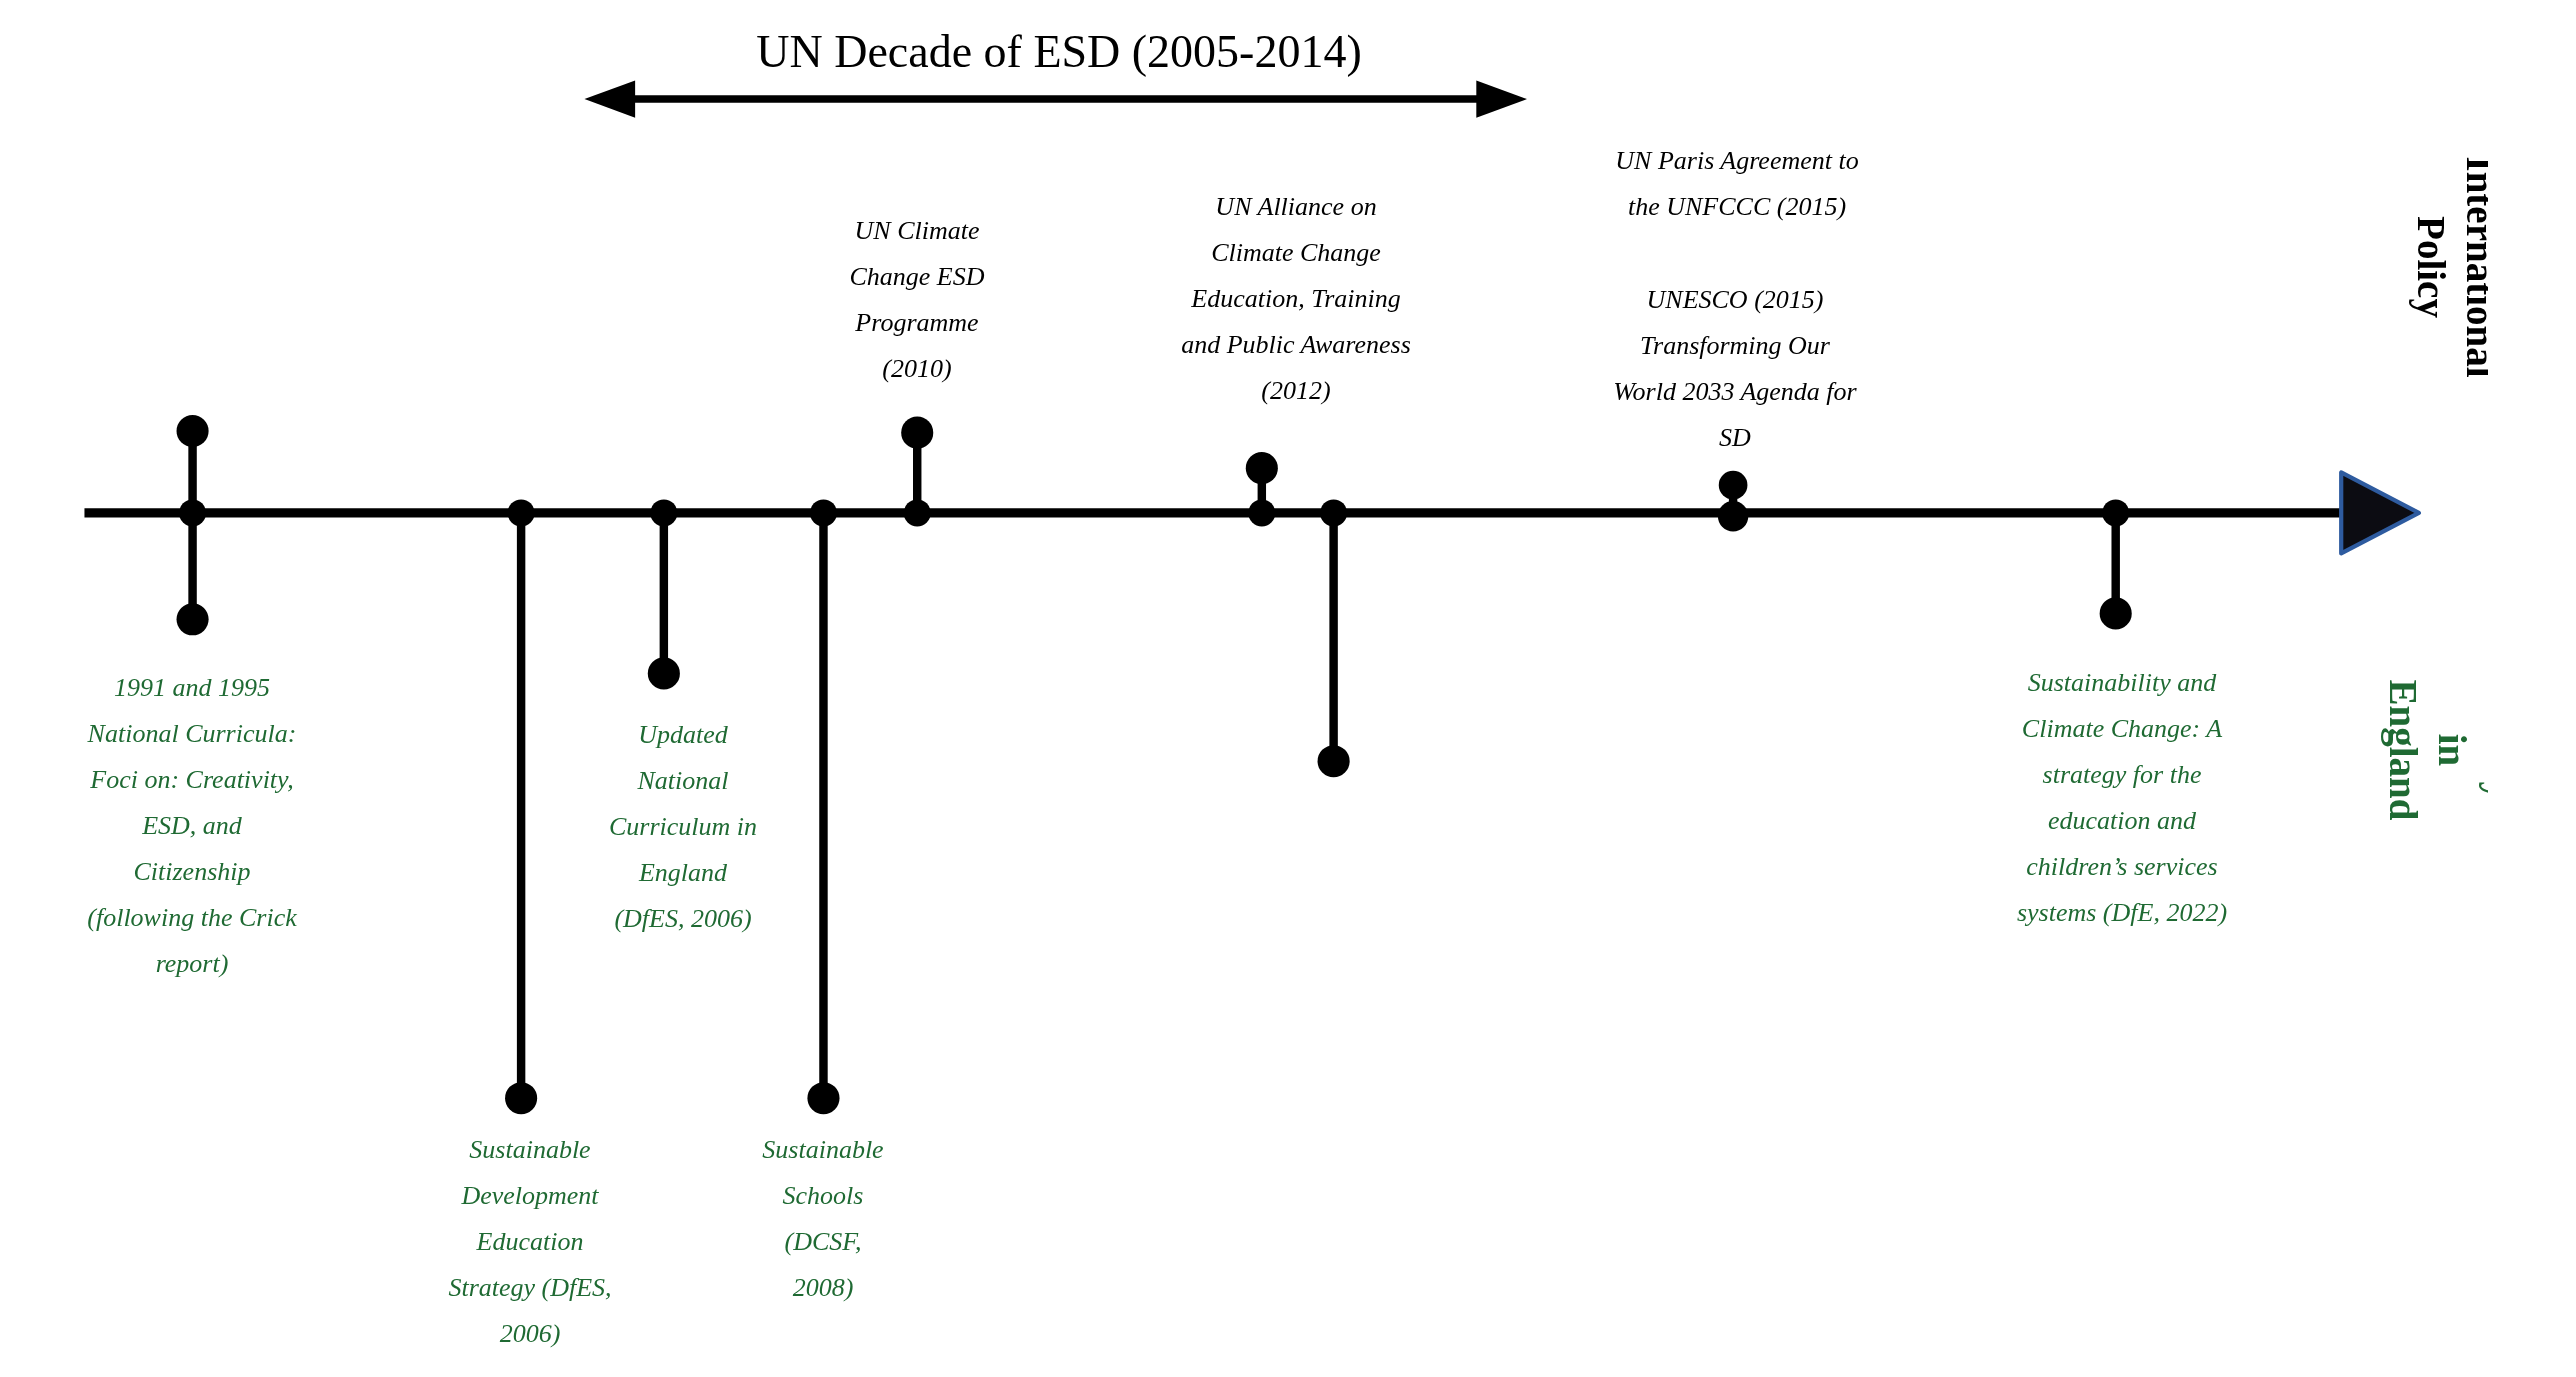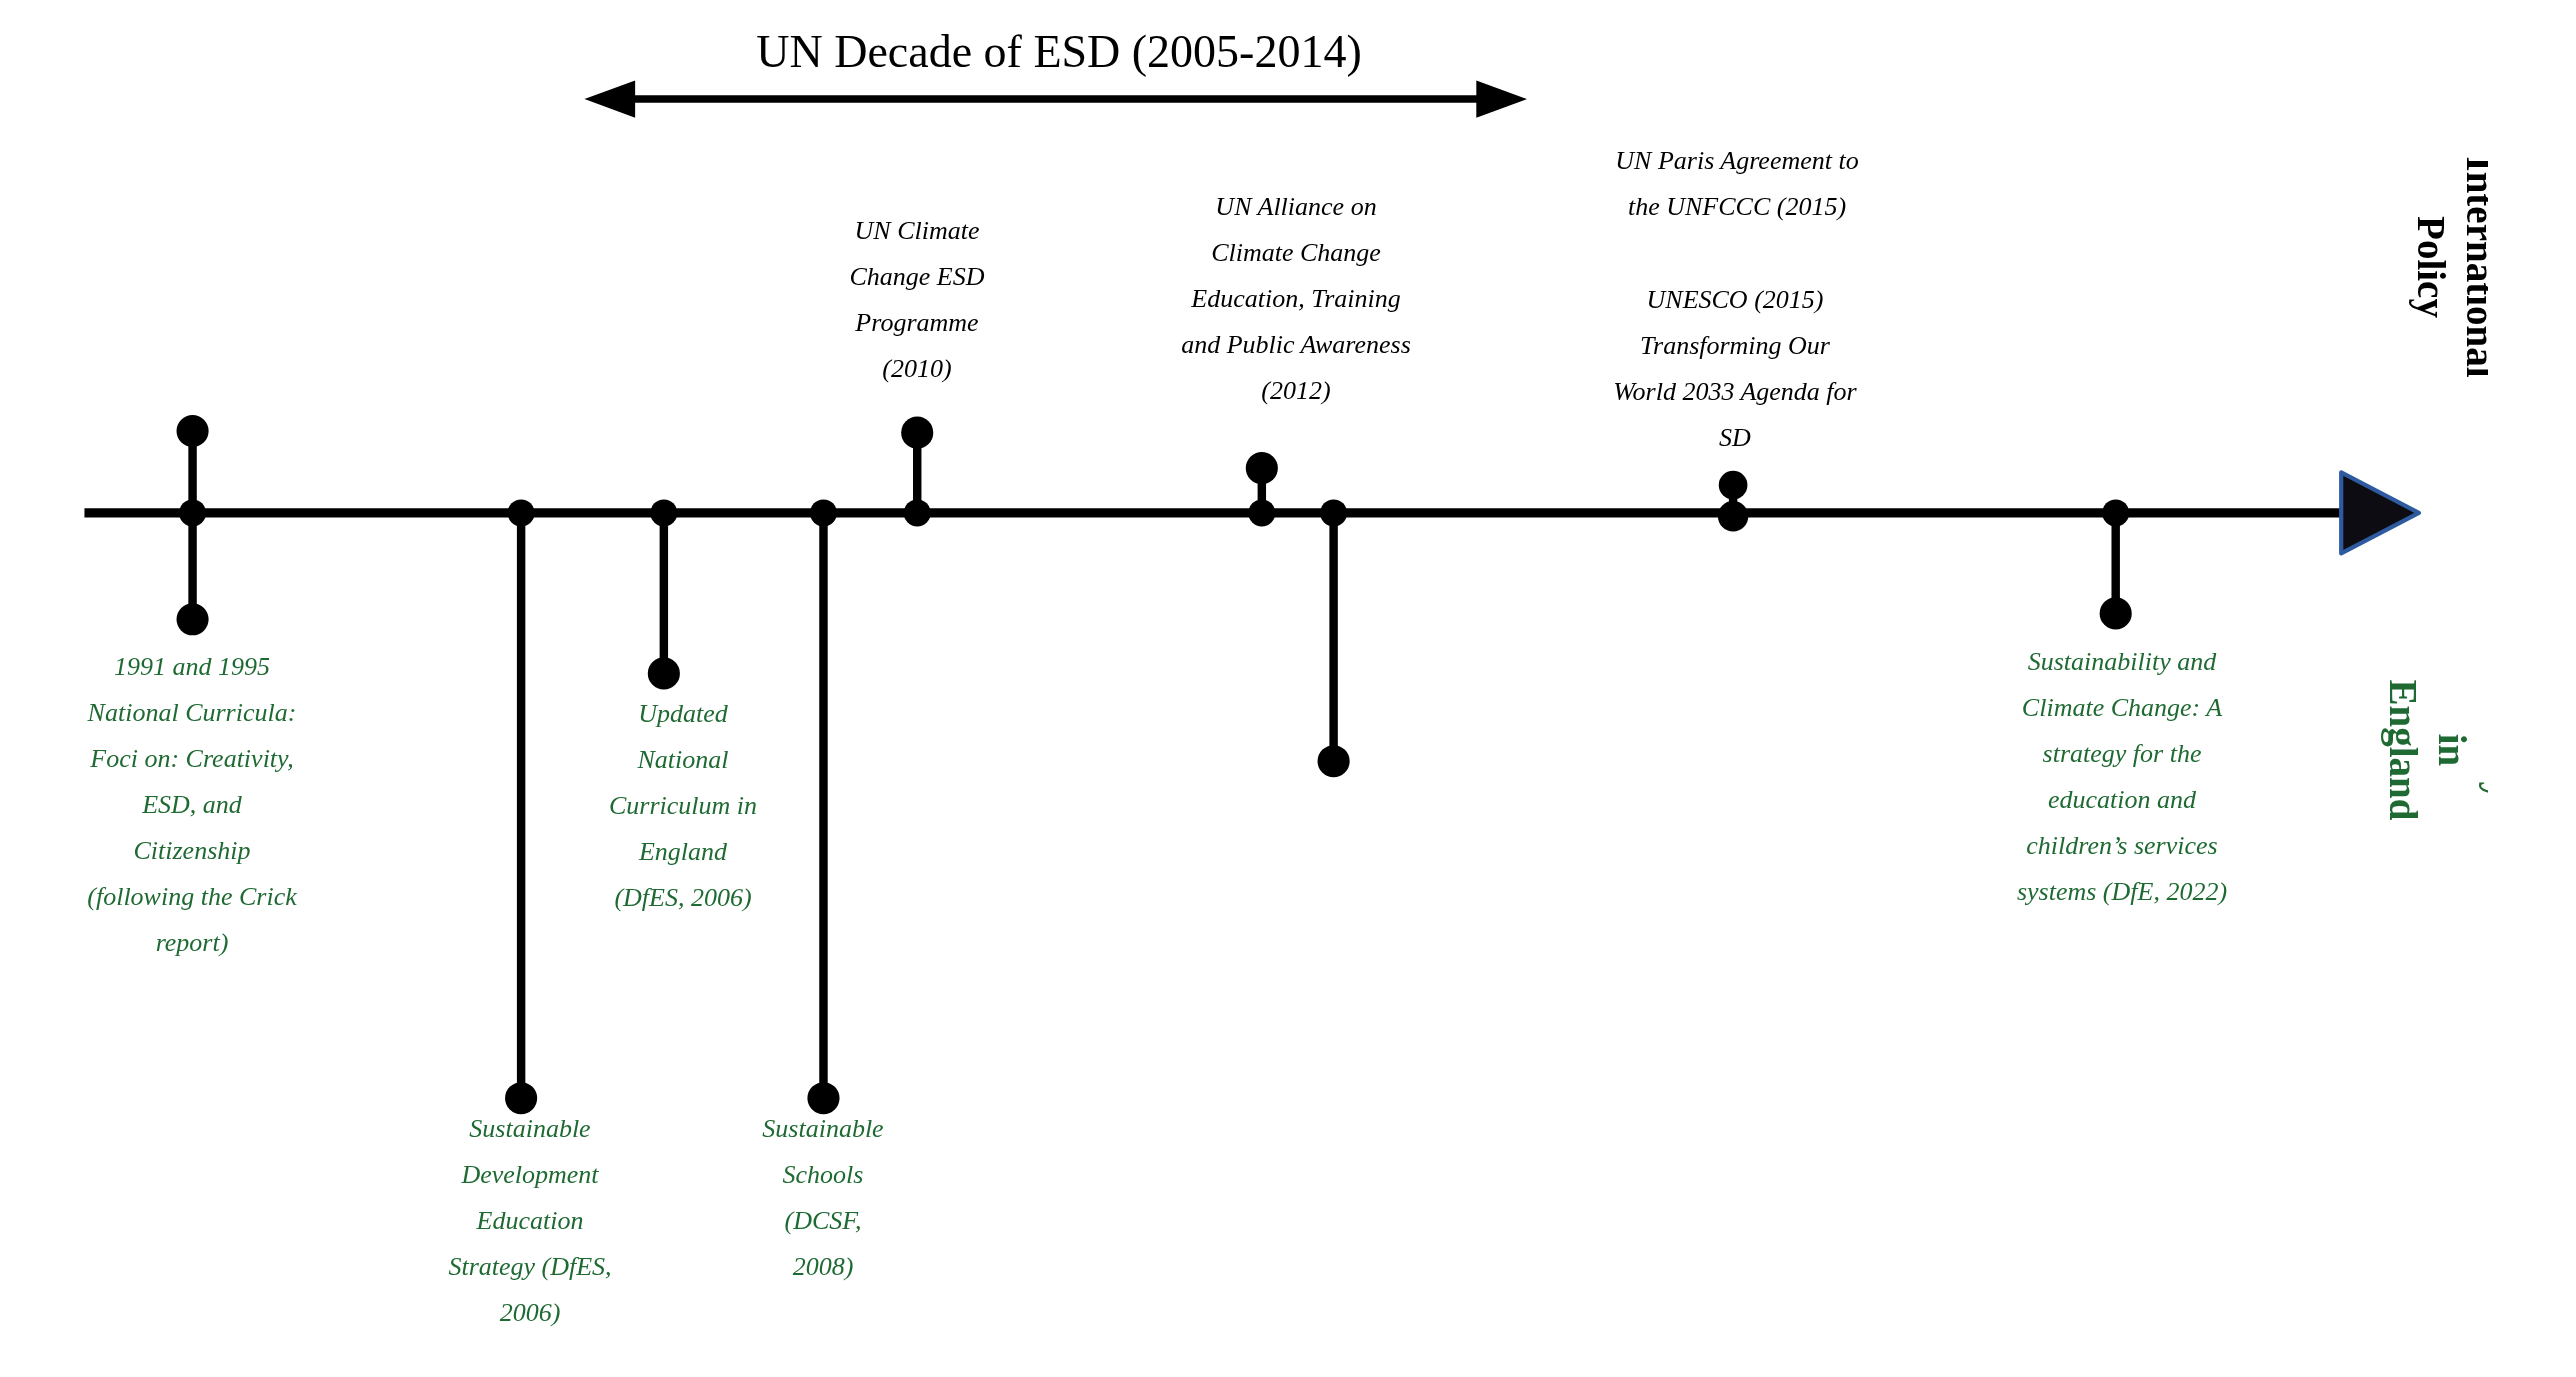--- a/index.html
+++ b/index.html
@@ -28,21 +28,21 @@
   .label{
     position:absolute;
     transform:translateX(-50%);
     text-align:center;
     white-space:pre-line;
     font-size:26px;
     line-height:46px;
     font-style:italic;
   }
   .label.intl{color:var(--ink);}
-  .label.eng{color:var(--england-green);}
+  .label.eng{color:var(--england-green);margin-top:21px;}
   .axis-label{
     position:absolute;
     transform:translate(-50%,-50%) rotate(90deg);
     text-align:center;
     white-space:pre-line;
     font-size:39px;
     line-height:49px;
     font-weight:bold;
   }
   .axis-label.intl{color:var(--ink);}

